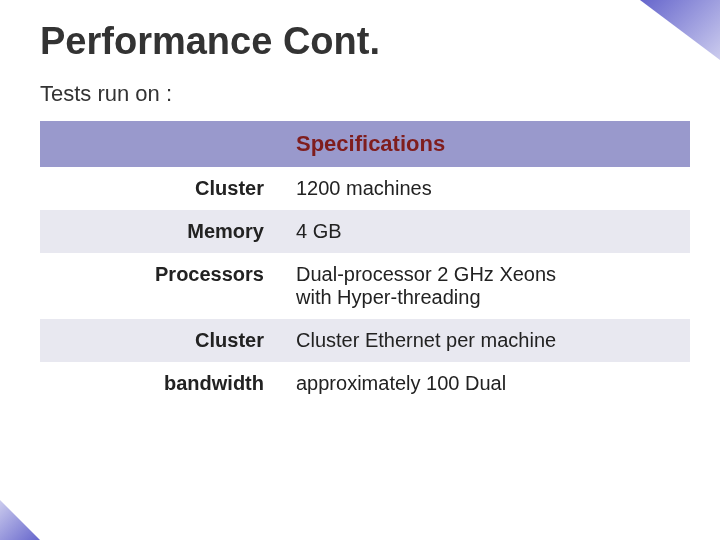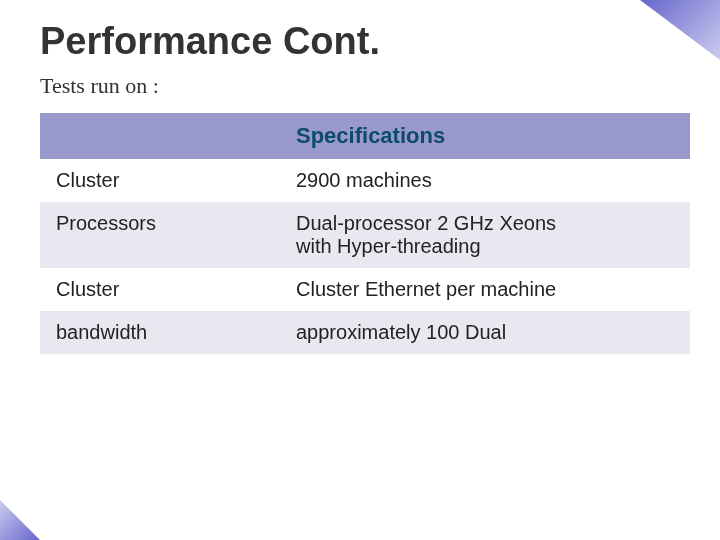--- a/index.html
+++ b/index.html
@@ -40,40 +40,40 @@
     .content {
       padding: 20px 40px 20px 40px;
       position: relative;
       z-index: 1;
     }
 
     .page-title {
       font-size: 38px;
       font-weight: bold;
       color: #333333;
-      margin-bottom: 10px;
+      margin-bottom: 18px;
       font-family: Arial, sans-serif;
     }
 
     .subtitle {
       font-size: 22px;
       color: #333333;
       margin-bottom: 14px;
-      font-family: Liberation Serif, serif;
+      font-family: Liberation Sans, sans-serif;
     }
 
     .specs-table {
       width: 650px;
       border-collapse: collapse;
       font-size: 20px;
     }
 
     .specs-table thead tr th {
       background-color: #9999cc;
-      color: #0c4a6e;
+      color: #7f1d1d;
       padding: 10px 16px;
       text-align: left;
       font-weight: bold;
       font-size: 22px;
     }
 
     .specs-table thead tr th:first-child {
       width: 240px;
     }
 
@@ -87,21 +87,22 @@
     .specs-table tbody tr:nth-child(odd) {
       background-color: #ffffff;
     }
 
     .specs-table tbody tr:nth-child(even) {
       background-color: #e8e8f0;
     }
 
     .specs-table tbody tr td:first-child {
       width: 240px;
-      font-weight: normal;
+      font-weight: bold;
+      text-align: right;
     }
   </style>
 </head>
 <body>
 
 <div class="corner-decoration-top-right"></div>
 <div class="corner-decoration-bottom-left"></div>
 
 <div class="content">
   <h1 class="page-title">Performance Cont.</h1>
@@ -110,21 +111,25 @@
   <table class="specs-table">
     <thead>
       <tr>
         <th></th>
         <th>Specifications</th>
       </tr>
     </thead>
     <tbody id="table-body">
     <tr>
           <td>Cluster</td>
-          <td>2900 machines</td>
+          <td>1200 machines</td>
+        </tr>
+        <tr>
+          <td>Memory</td>
+          <td>4 GB</td>
         </tr>
         <tr>
           <td>Processors</td>
           <td>Dual-processor 2 GHz Xeons<br>with Hyper-threading</td>
         </tr>
         <tr>
           <td>Cluster</td>
           <td>Cluster Ethernet per machine</td>
         </tr>
         <tr>

